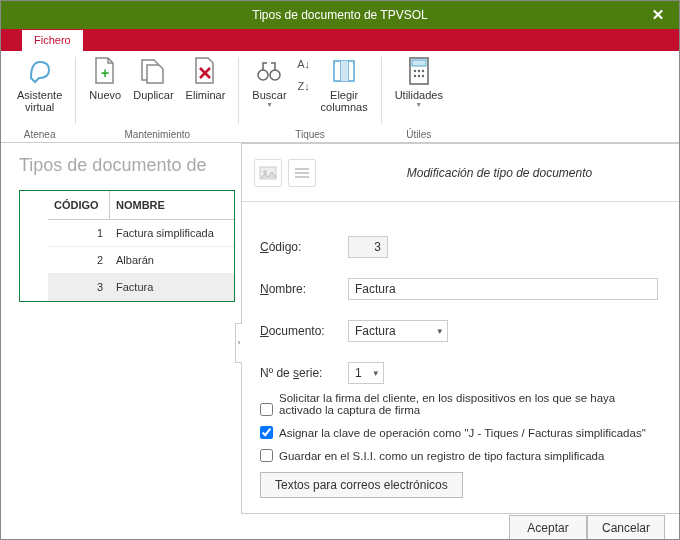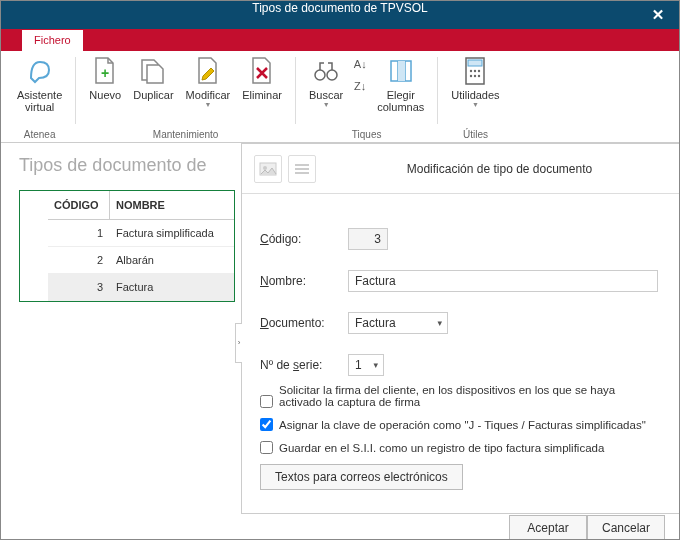--- a/index.html
+++ b/index.html
@@ -1,17 +1,17 @@
 <!DOCTYPE html>
 <html><head>
 <meta charset="utf-8">
 <style>
 * { box-sizing: border-box; margin: 0; padding: 0; font-family: "Segoe UI", Tahoma, sans-serif; }
 body { background: #fff; width: 680px; height: 540px; overflow: hidden; position: relative; border: 1px solid #888; }
-.titlebar { background: #0c4a6e; color: #fff; height: 28px; display: flex; align-items: flex-start; justify-content: center; position: relative; font-size: 12px; }
+.titlebar { background: #4d7c0f; color: #fff; height: 28px; display: flex; align-items: center; justify-content: center; position: relative; font-size: 12px; }
 .close { position: absolute; right: 6px; top: 0; width: 30px; height: 28px; display: flex; align-items: center; justify-content: center; color: #fff; font-size: 15px; font-weight: bold; cursor: pointer; }
 .tab-strip { background: #c30e2e; height: 22px; display: flex; padding-left: 20px; }
 .tab { background: #fff; color: #c30e2e; font-size: 11px; padding: 4px 12px; border: 1px solid #c30e2e; border-bottom: none; cursor: pointer; }
 .ribbon { background: #fff; height: 92px; border-bottom: 1px solid #ccc; display: flex; padding: 2px 6px 0 6px; }
 .group { display: flex; flex-direction: column; align-items: center; padding: 0 4px; }
 .group-items { display: flex; flex: 1; align-items: flex-start; }
 .group-label { font-size: 10px; color: #666; text-align: center; padding: 1px 0 2px; width: 100%; }
 .rbtn { display: flex; flex-direction: column; align-items: center; justify-content: flex-start; padding: 2px 6px; font-size: 11px; color: #333; cursor: pointer; min-width: 40px; }
 .rbtn .ico { width: 32px; height: 32px; margin-bottom: 2px; display: flex; align-items: center; justify-content: center; }
 .vsep { width: 1px; background: #ddd; margin: 4px 3px 18px; }
@@ -24,21 +24,21 @@
 .grid-head { display: flex; background: #fff; border-bottom: 1px solid #ccc; }
 .grid-head div { font-size: 11px; font-weight: bold; padding: 8px 6px; color: #333; }
 .col-code { width: 62px; border-right: 1px solid #ccc; text-align: left; }
 .col-name { flex: 1; }
 .grid-row { display: flex; border-bottom: 1px solid #eee; cursor: pointer; }
 .grid-row.selected { background: #eee; }
 .grid-row div { font-size: 11px; padding: 7px 6px; color: #333; }
 .grid-row .col-code { text-align: right; border-right: 1px solid transparent; }
 .panel { position: absolute; left: 240px; top: 0; right: 0; bottom: 0; border-left: 1px solid #ccc; border-top: 1px solid #ccc; background: #fff; }
 .panel-expander { position: absolute; left: -7px; top: 50%; transform: translateY(-50%); width: 7px; height: 40px; background: #fff; border: 1px solid #ccc; border-right: none; display: flex; align-items: center; justify-content: center; font-size: 8px; color: #666; cursor: pointer; }
-.panel-header { display: flex; align-items: center; height: 50px; border-bottom: 1px solid #ddd; padding: 0 12px; }
+.panel-header { display: flex; align-items: center; height: 58px; border-bottom: 1px solid #ddd; padding: 0 12px; font-style: italic; }
 .phicons { display: flex; gap: 6px; margin-right: 16px; }
 .phicons .ph { width: 28px; height: 28px; border: 1px solid #ddd; border-radius: 2px; display: flex; align-items: center; justify-content: center; }
 .panel-title { font-size: 12px; color: #333; flex: 1; text-align: center; }
 .form { padding: 14px 18px; font-size: 12px; color: #333; }
 .frow { display: flex; align-items: center; margin-bottom: 8px; margin-top: 20px; }
 .frow .lbl { width: 88px; }
 .frow .lbl span { padding-bottom: 1px; }
 .frow .u { text-decoration: underline; }
 .fld { border: 1px solid #ccc; background: #fff; padding: 3px 6px; font-size: 12px; color: #333; }
 .fld.readonly { background: #f4f4f4; text-align: right; width: 40px; }
@@ -100,30 +100,20 @@
               <path d="M4 4h12l4 4v16H4z" fill="none" stroke="#888" stroke-width="1.5"></path>
               <path d="M9 9h12l4 4v14H9z" fill="#fff" stroke="#888" stroke-width="1.5"></path>
             </svg>
           </span>
         <span>Duplicar</span>
       </div>
       <div class="rbtn">
         <span class="ico">
             <svg width="26" height="30" viewBox="0 0 26 30">
               <path d="M4 2h12l5 5v20H4z" fill="none" stroke="#888" stroke-width="1.5"></path>
-              <path d="M8 20l8-8 3 3-8 8-4 1z" fill="#e6b800" stroke="#b38f00" stroke-width="1"></path>
-            </svg>
-          </span>
-        <span>Modificar</span>
-        <span style="font-size:7px;color:#888">▼</span>
-      </div>
-      <div class="rbtn">
-        <span class="ico">
-            <svg width="26" height="30" viewBox="0 0 26 30">
-              <path d="M4 2h12l5 5v20H4z" fill="none" stroke="#888" stroke-width="1.5"></path>
               <path d="M8 12l10 10M18 12L8 22" stroke="#c30e2e" stroke-width="2.5"></path>
             </svg>
           </span>
         <span>Eliminar</span>
       </div>
     </div>
     <div class="group-label">Mantenimiento</div>
   </div>
   <div class="vsep"></div>
 

